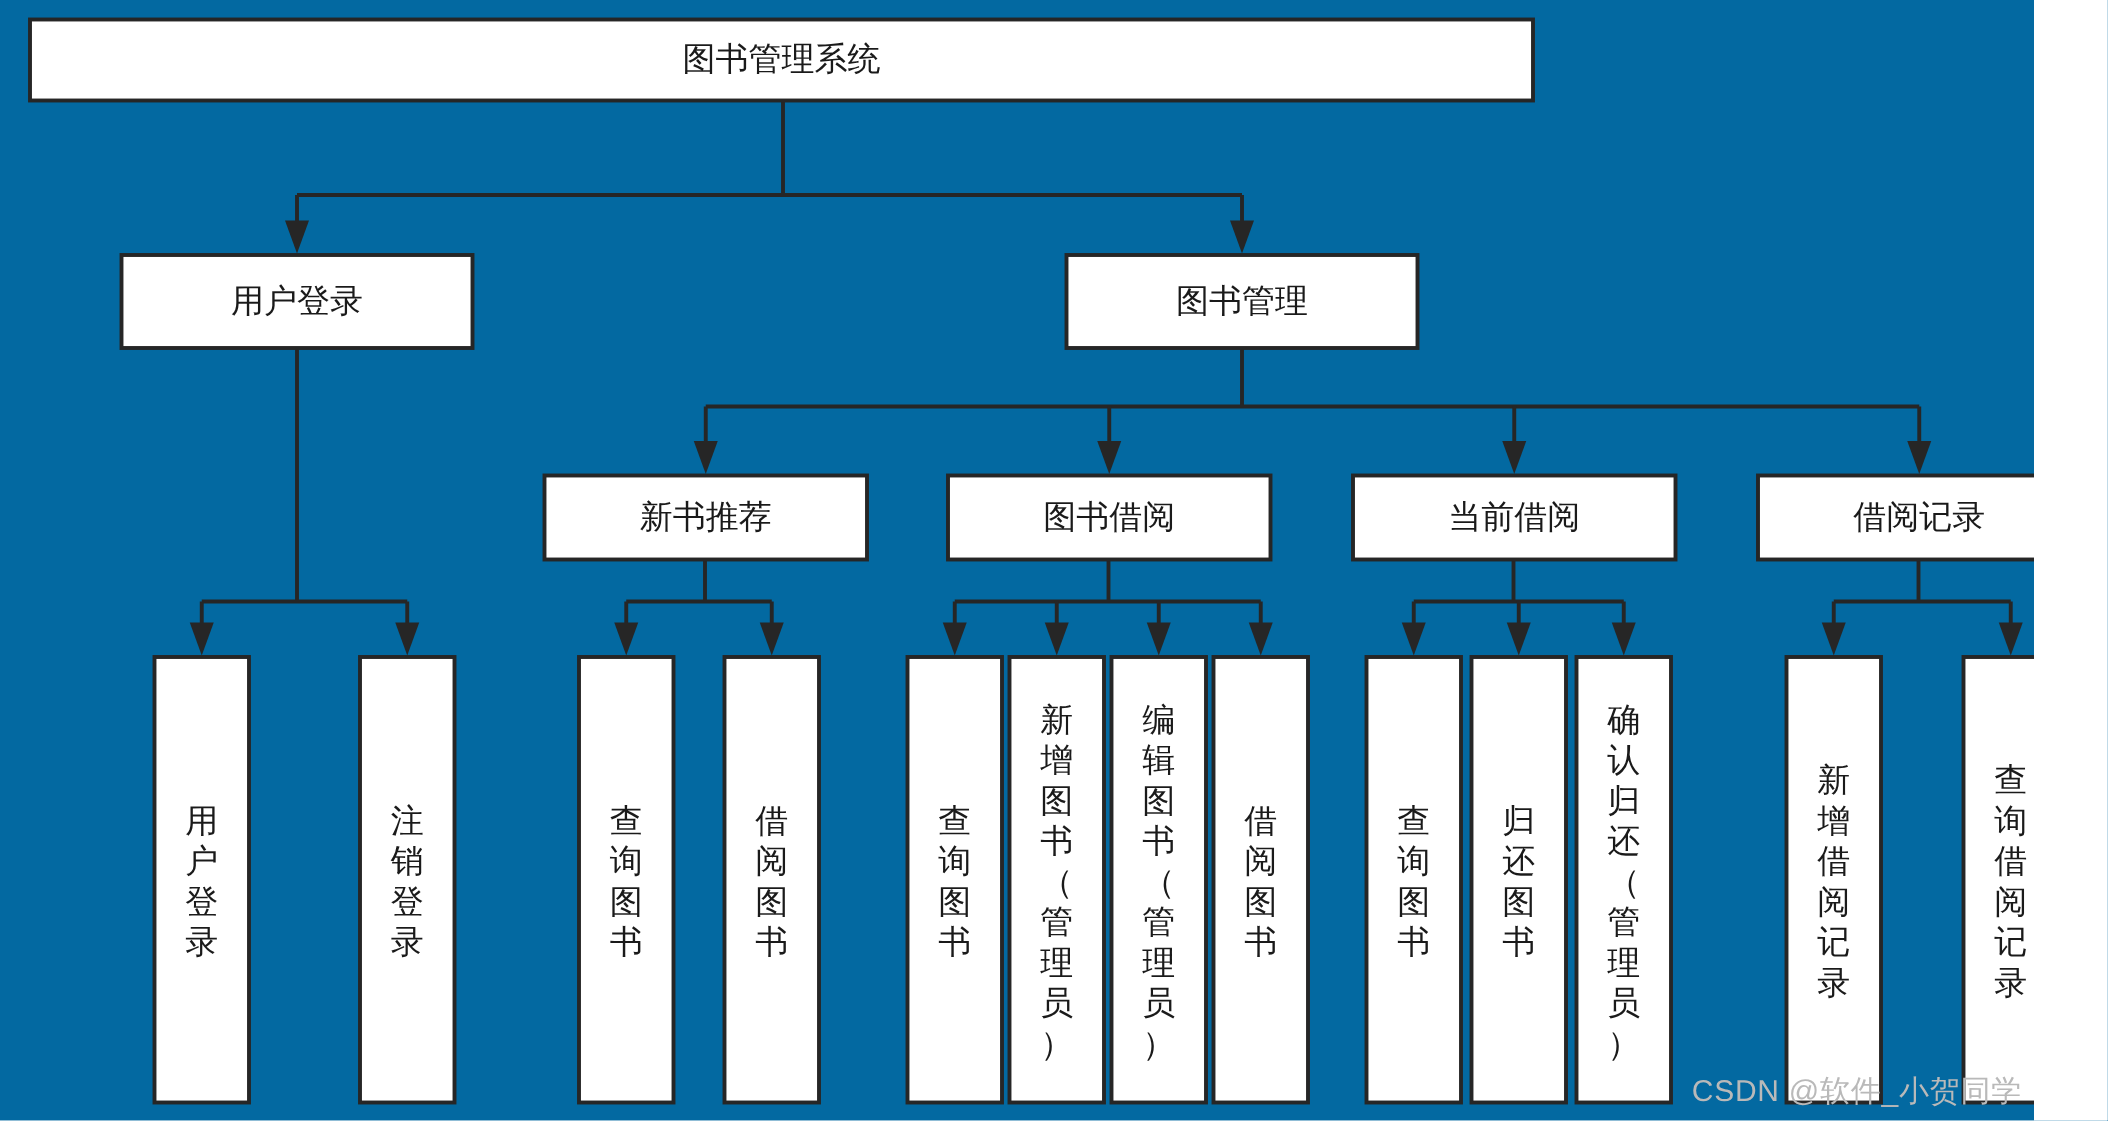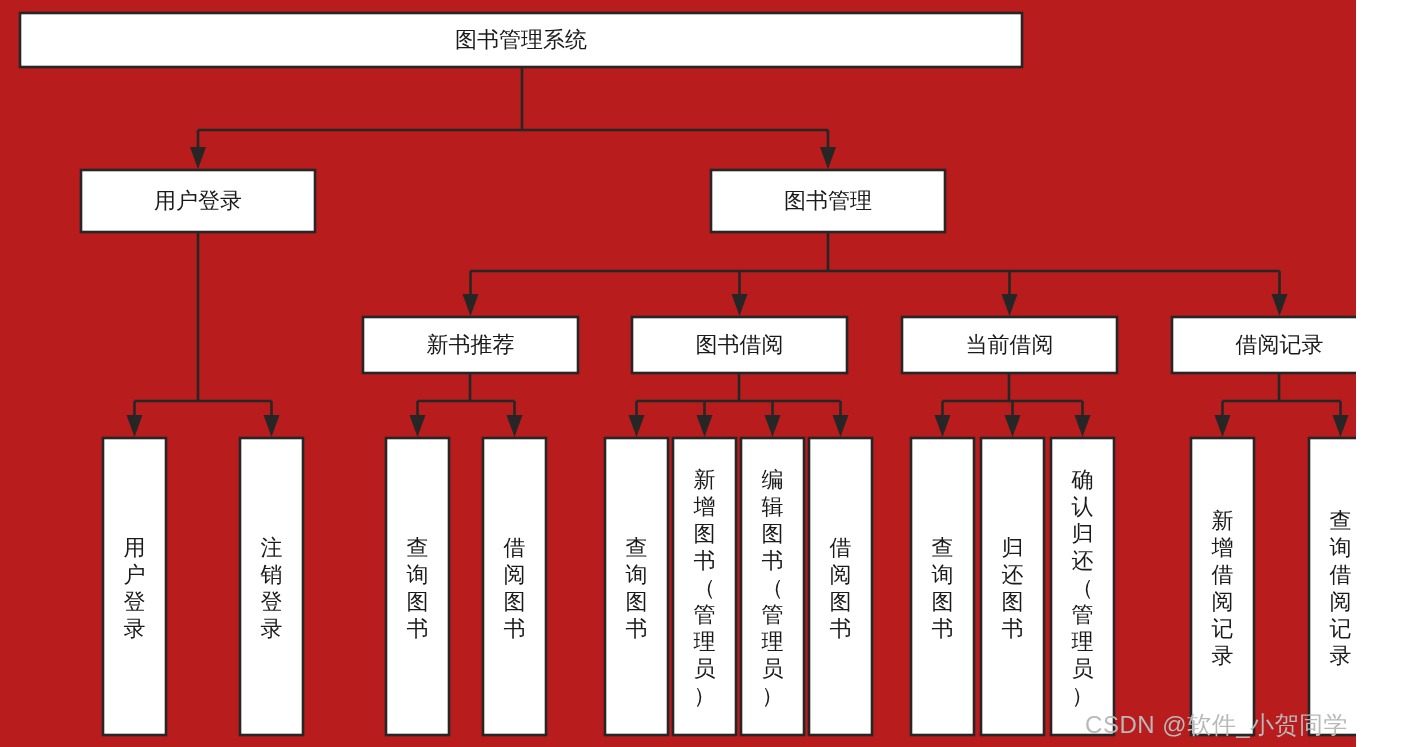--- a/index.html
+++ b/index.html
@@ -7,21 +7,21 @@
     padding: 0;
     background: #ffffff;
   }
   body {
     font-family: "Liberation Sans", "DejaVu Sans", sans-serif;
   }
   #canvas {
     position: relative;
     width: 1356px;
     height: 747px;
-    background: #b91c1c;
+    background: #0369a1;
     overflow: hidden;
   }
   svg#diagram {
     position: absolute;
     left: 0;
     top: 0;
     width: 1405px;
     height: 747px;
   }
   .node-rect {
@@ -49,21 +49,21 @@
     stroke-linecap: butt;
   }
   .arrow-head {
     fill: #262626;
   }
   .watermark {
     position: absolute;
     right: 8px;
     bottom: 6px;
     font-family: "Liberation Sans", "DejaVu Sans", sans-serif;
-    font-size: 24px;
+    font-size: 20px;
     color: #b9b9b9;
     white-space: nowrap;
     letter-spacing: 0.5px;
     pointer-events: none;
     margin-top: 12px;
   }
 </style>
 </head>
 <body>
 

